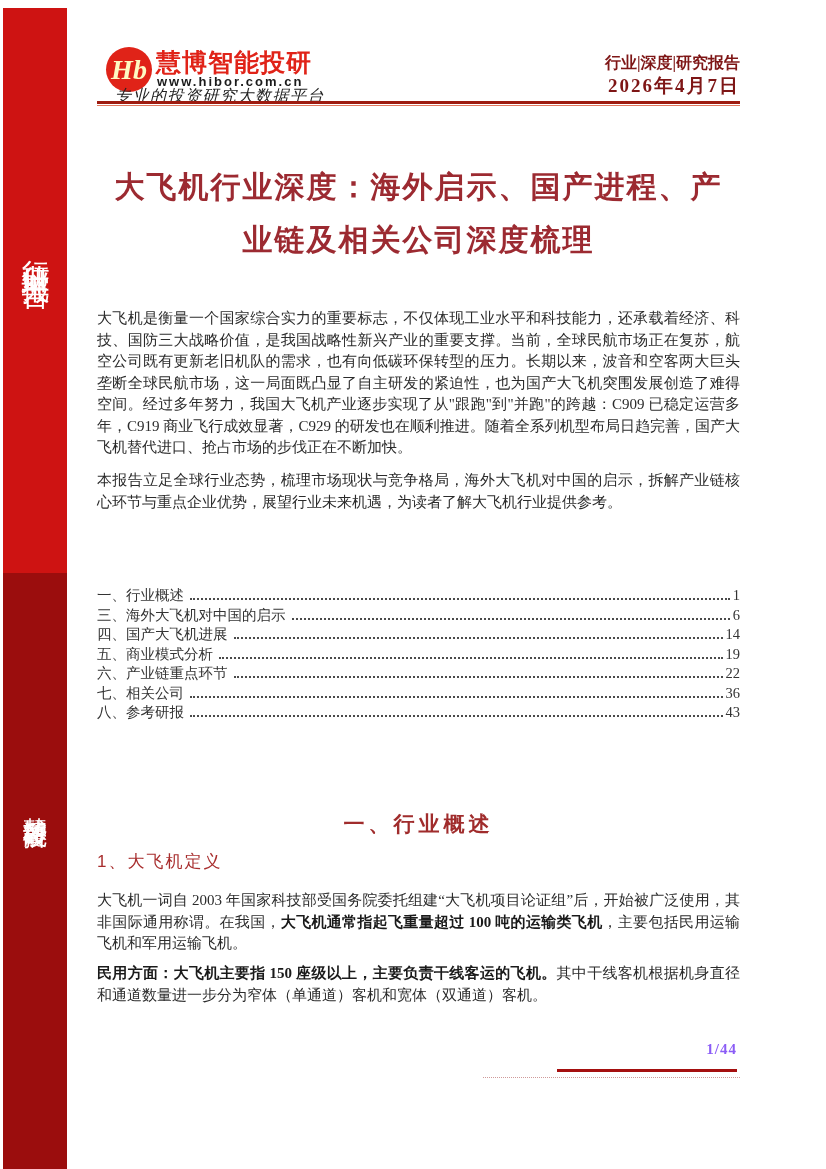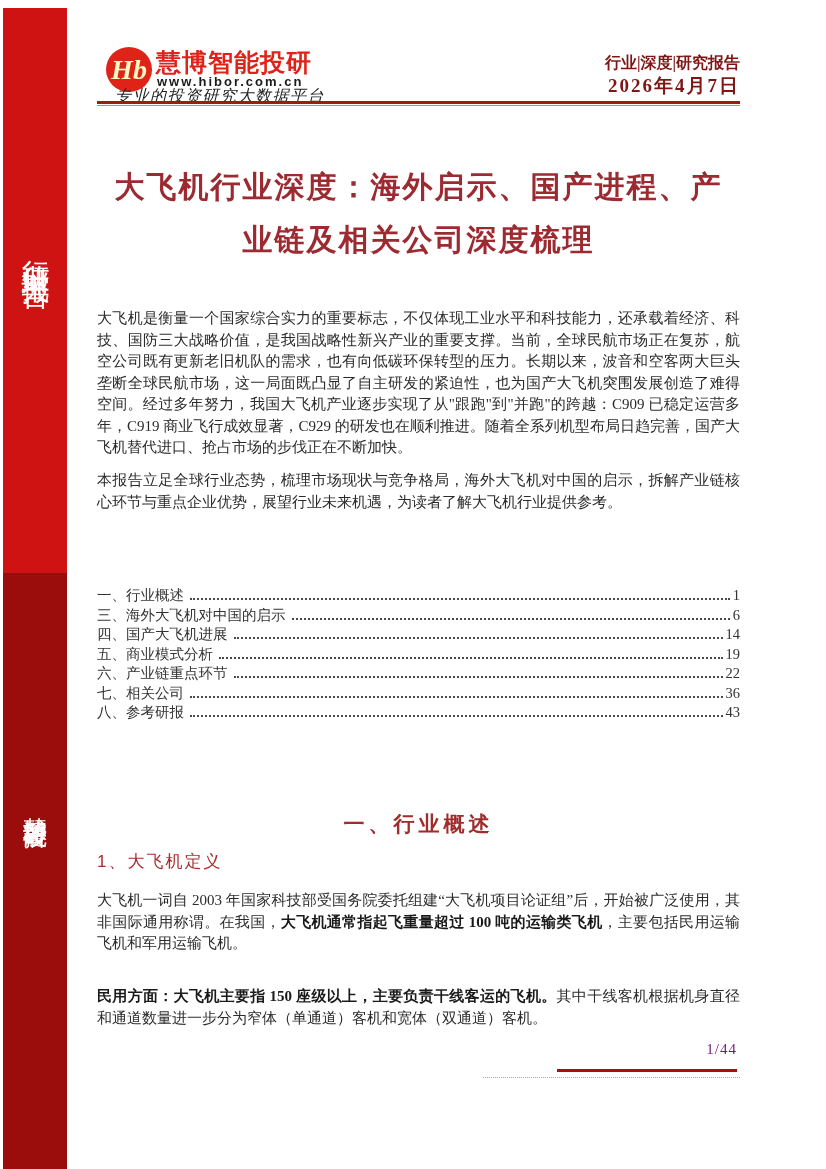--- a/index.html
+++ b/index.html
@@ -64,21 +64,21 @@
   }
   
   .para{
     position:absolute;left:97px;width:643px;
     color:#2b2b2b;font-size:15px;line-height:21.5px;
     text-align:justify;
   }
   .p1{top:308px;}
   .p2{top:470px;}
   .p3{top:890px;}
-  .p4{top:963px;margin-top:23px;}
+  .p4{top:963px;}
   .para b{color:#1a1a1a;}
   
   .toc-heading{
     position:absolute;left:97px;top:559px;width:643px;
     text-align:center;color:#111;font-weight:bold;font-size:17px;
   }
   .toc-list{position:absolute;left:97px;top:586px;width:643px;}
   .toc-row{
     display:flex;align-items:baseline;height:19.5px;
     color:#333;font-size:14.5px;cursor:pointer;
@@ -97,21 +97,21 @@
     font-family:"Liberation Sans","DejaVu Sans",sans-serif;
   }
   .subsection-heading{
     position:absolute;left:97px;top:850px;
     color:#A82E2E;font-weight:normal;font-size:17px;letter-spacing:2px;
     font-family:"Liberation Sans","DejaVu Sans",sans-serif;
   }
   
   .page-indicator{
     position:absolute;right:89px;top:1041px;
-    color:#701a75;font-weight:normal;font-size:15px;letter-spacing:1px;
+    color:#8b5cf6;font-weight:bold;font-size:15px;letter-spacing:1px;
   }
   .footer-rule{position:absolute;left:557px;top:1069px;width:180px;height:3px;background:#A50F0F;}
   .footer-dotted{position:absolute;left:483px;top:1077px;width:257px;height:0;border-top:1px dotted #cf9a9a;}
 </style>
 </head>
 <body>
 
 <div class="page">
 
   <div class="band band-top">

